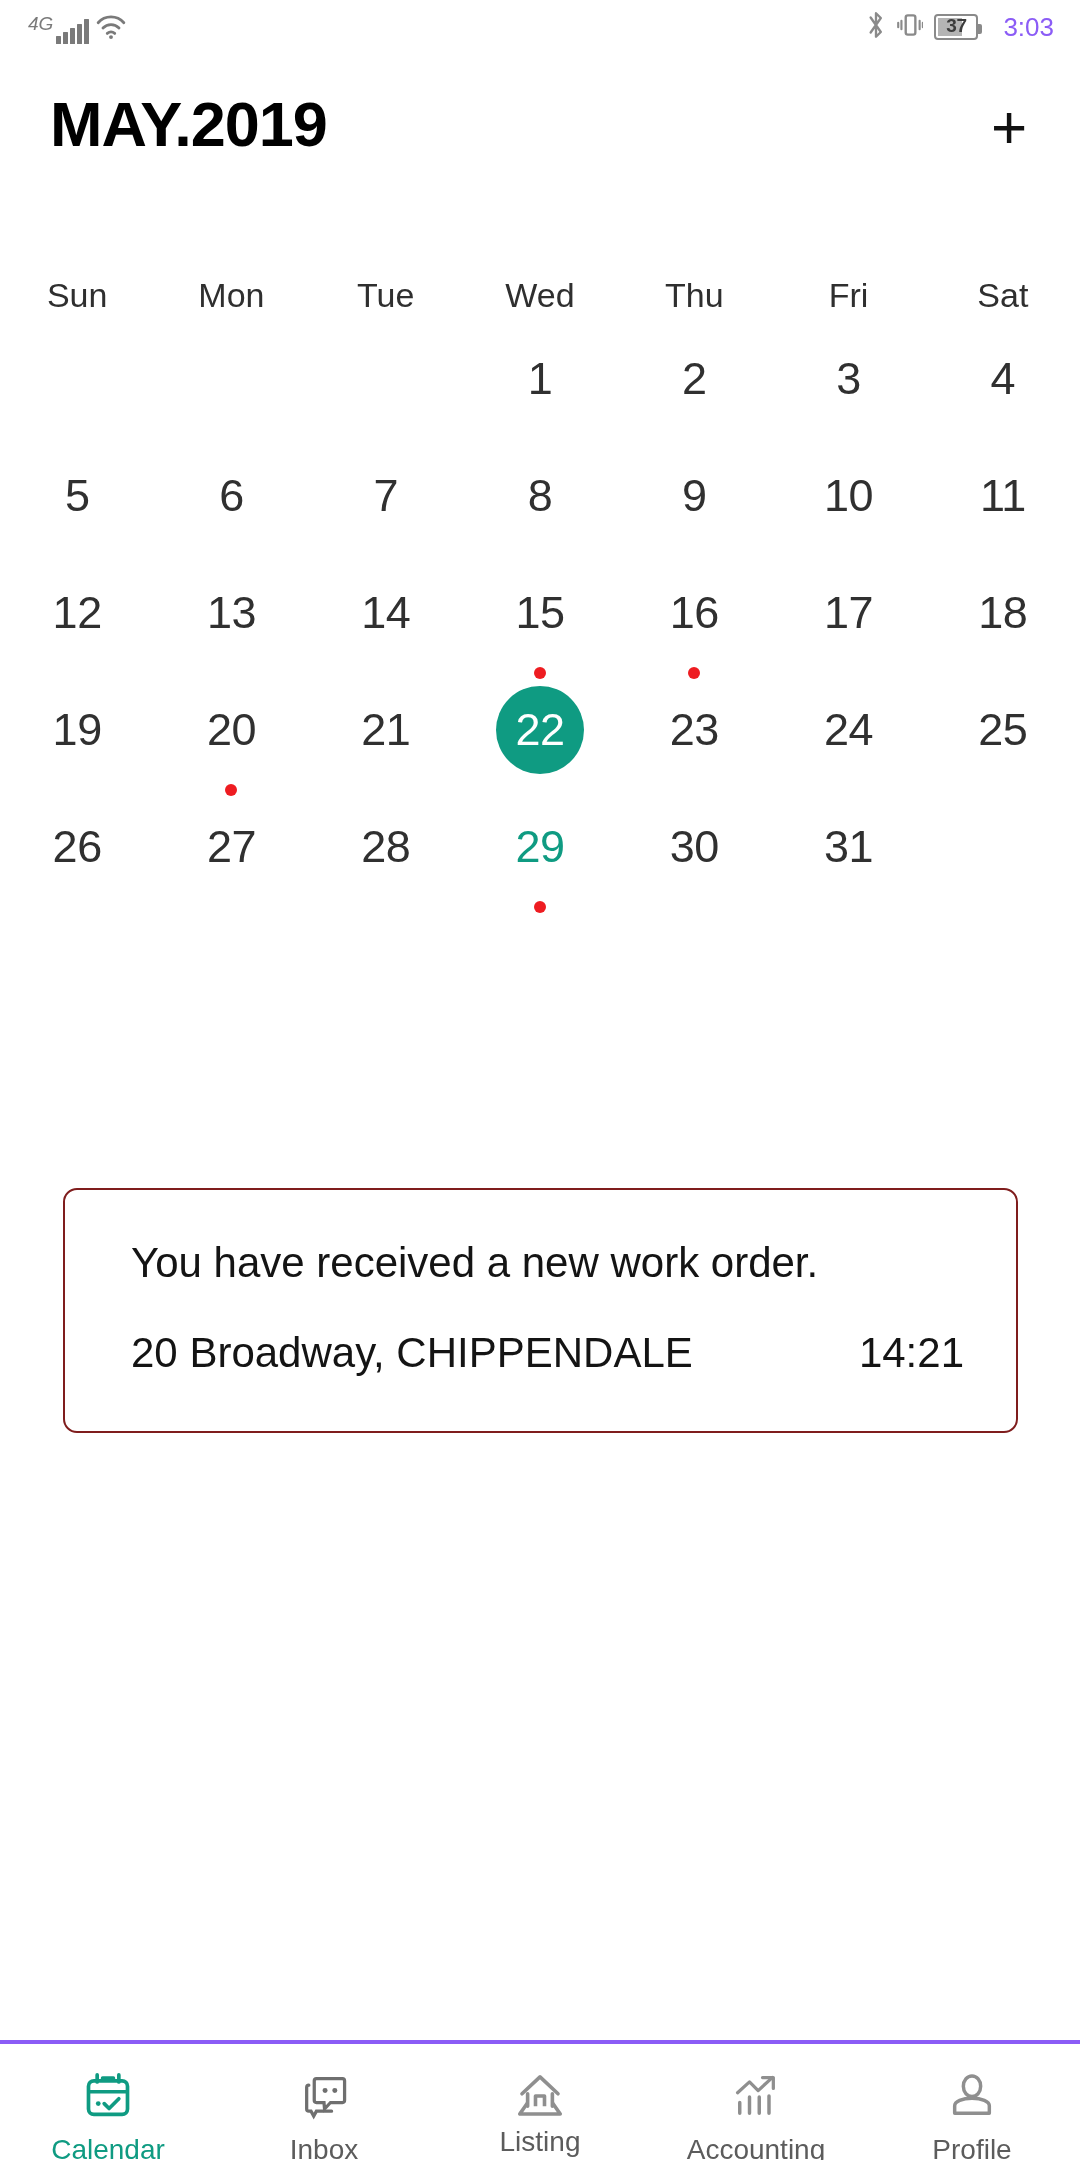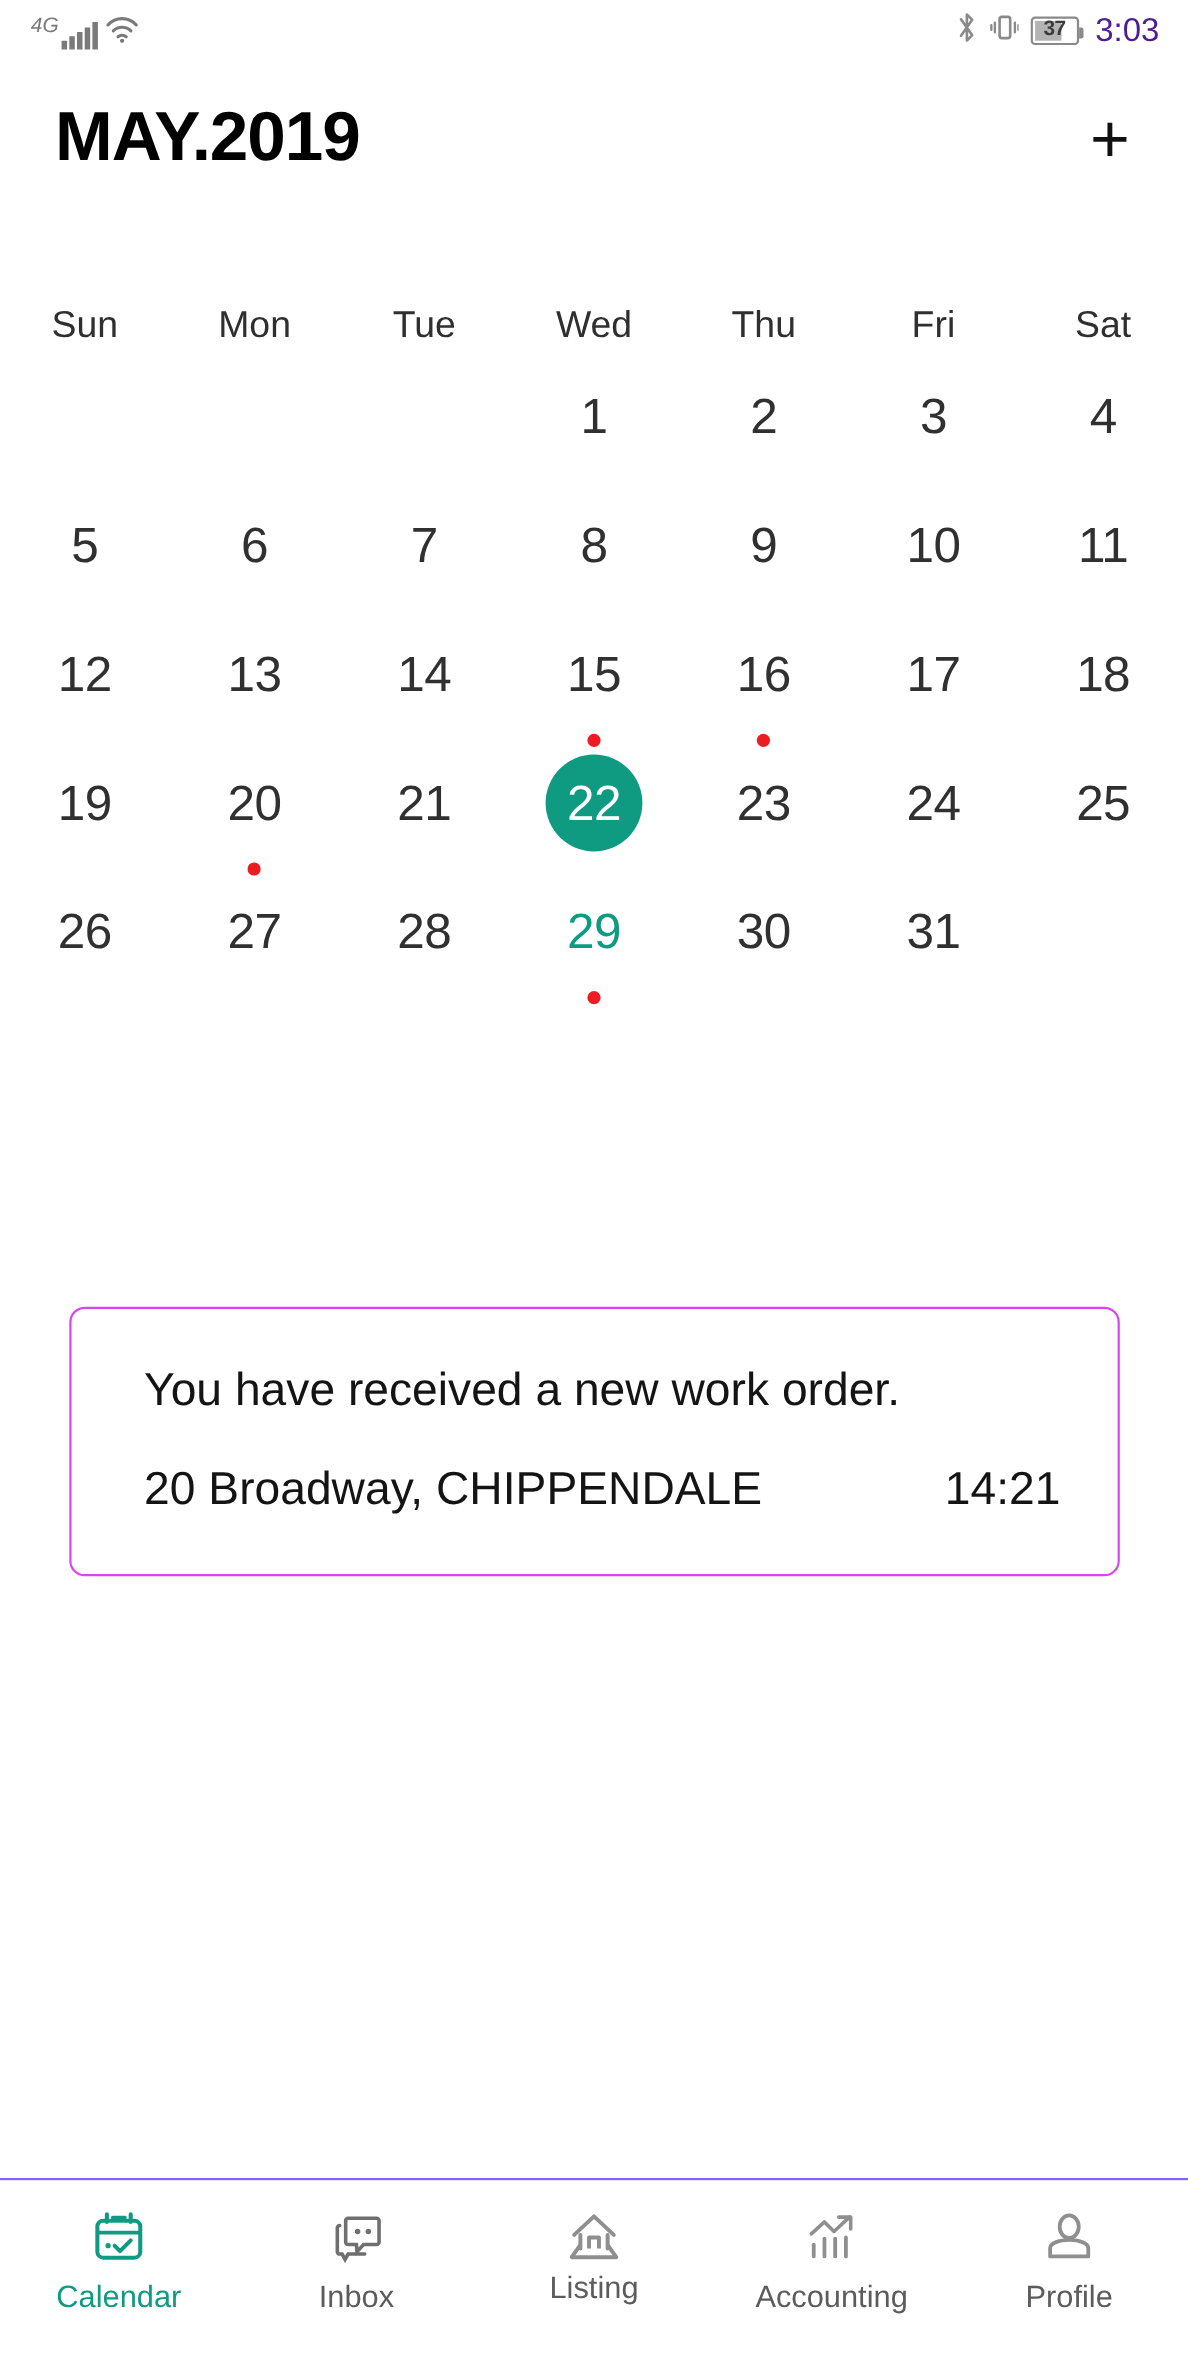--- a/index.html
+++ b/index.html
@@ -58,22 +58,22 @@
   }
   .battery .fill {
     position:absolute; left:2px; top:2px; bottom:2px; width:24px;
     background:#b4b4b4;
   }
   .battery .lvl {
     position:relative; font-size:19px; line-height:19px;
     color:#3c3c3c; font-weight:bold; letter-spacing:-0.5px;
   }
   #clock {
-    font-size:30px; line-height:30px; color:#4c1d95;
-    letter-spacing:0px; margin-left:4px;
+    font-size:26px; line-height:30px; color:#8b5cf6;
+    letter-spacing:0px; margin-left:14px;
   }
 
   
   #header {
     position:absolute; top:62px; left:0;
     width:1080px; height:120px;
   }
   #month-title {
     position:absolute; left:50px; top:28px;
     font-size:63px; line-height:68px;
@@ -125,39 +125,39 @@
     transform:translateX(-50%);
     width:12px; height:12px; border-radius:50%;
     background:#ee1c21;
   }
   .cell.empty .num { visibility:hidden; }
 
   
   #notif-card {
     position:absolute; left:63px; top:1188px;
     width:955px; height:245px;
-    border:2px solid #d946ef; border-radius:14px;
+    border:2px solid #7f1d1d; border-radius:14px;
     background:#ffffff;
   }
   #notif-title {
     position:absolute; left:66px; top:48px;
     font-size:42px; line-height:50px; color:#141414;
   }
   #notif-row {
     position:absolute; left:66px; right:52px; top:138px;
     display:flex; align-items:baseline; justify-content:space-between;
   }
   #notif-address { font-size:42px; line-height:50px; color:#141414; }
   #notif-time { font-size:42px; line-height:50px; color:#141414; }
 
   
   #bottom-nav {
     position:absolute; left:0; bottom:0;
-    width:1080px; height:180px;
-    border-top:2px solid #8b5cf6;
+    width:1080px; height:120px;
+    border-top:4px solid #8b5cf6;
     background:#ffffff;
     display:grid; grid-template-columns:repeat(5,1fr);
   }
   .nav-item {
     position:relative;
     display:flex; flex-direction:column;
     align-items:center; justify-content:flex-start;
     padding-top:24px;
   }
   .nav-icon {

